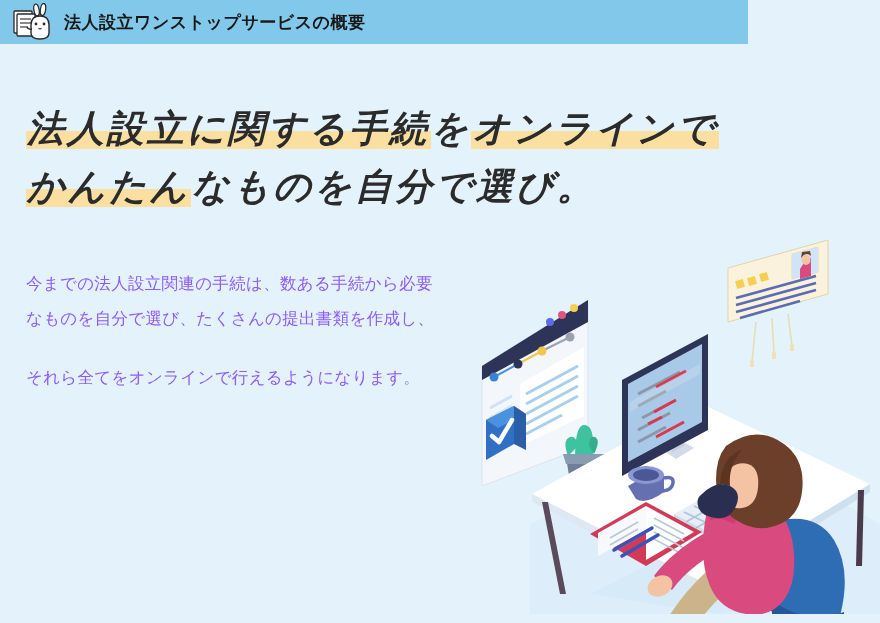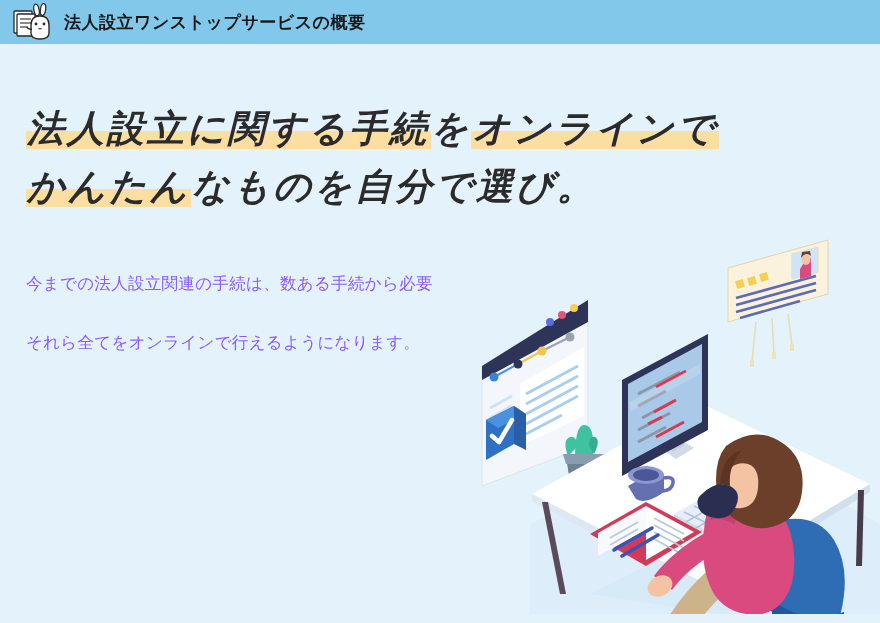--- a/index.html
+++ b/index.html
@@ -13,21 +13,21 @@
   body {
     font-family: "Liberation Sans", "DejaVu Sans", sans-serif;
     background: #e4f2fb;
     position: relative;
   }
 
   
   #header-bar {
     position: absolute;
     left: 0; top: 0;
-    width: 880px;
+    width: 748px;
     height: 44px;
     background: #82c8ea;
     display: flex;
     align-items: center;
     padding-left: 12px;
   }
 
   #mascot-icon {
     width: 42px;
     height: 40px;
@@ -143,20 +143,21 @@
 <div id="page-body">
 
   <div id="headline">
     <div class="headline-line"><span class="mark">法人設立に関する手続</span><span>を</span><span class="mark">オンラインで</span></div>
     <div class="headline-line"><span class="mark">かんたん</span><span>なものを自分で選び。</span></div>
   </div>
 
   <div id="body-copy">
     <div class="para">
       <div>今までの法人設立関連の手続は、数ある手続から必要</div>
+      <div>なものを自分で選び、たくさんの提出書類を作成し、</div>
     </div>
     <div class="para">
       <div>それら全てをオンラインで行えるようになります。</div>
     </div>
   </div>
 
   <div id="illustration">
     <svg viewBox="0 0 410 420" width="410" height="420">
 
       <path d="M60 330 L250 240 L410 330 L410 420 L60 420 Z" fill="#ddeefa"></path>

